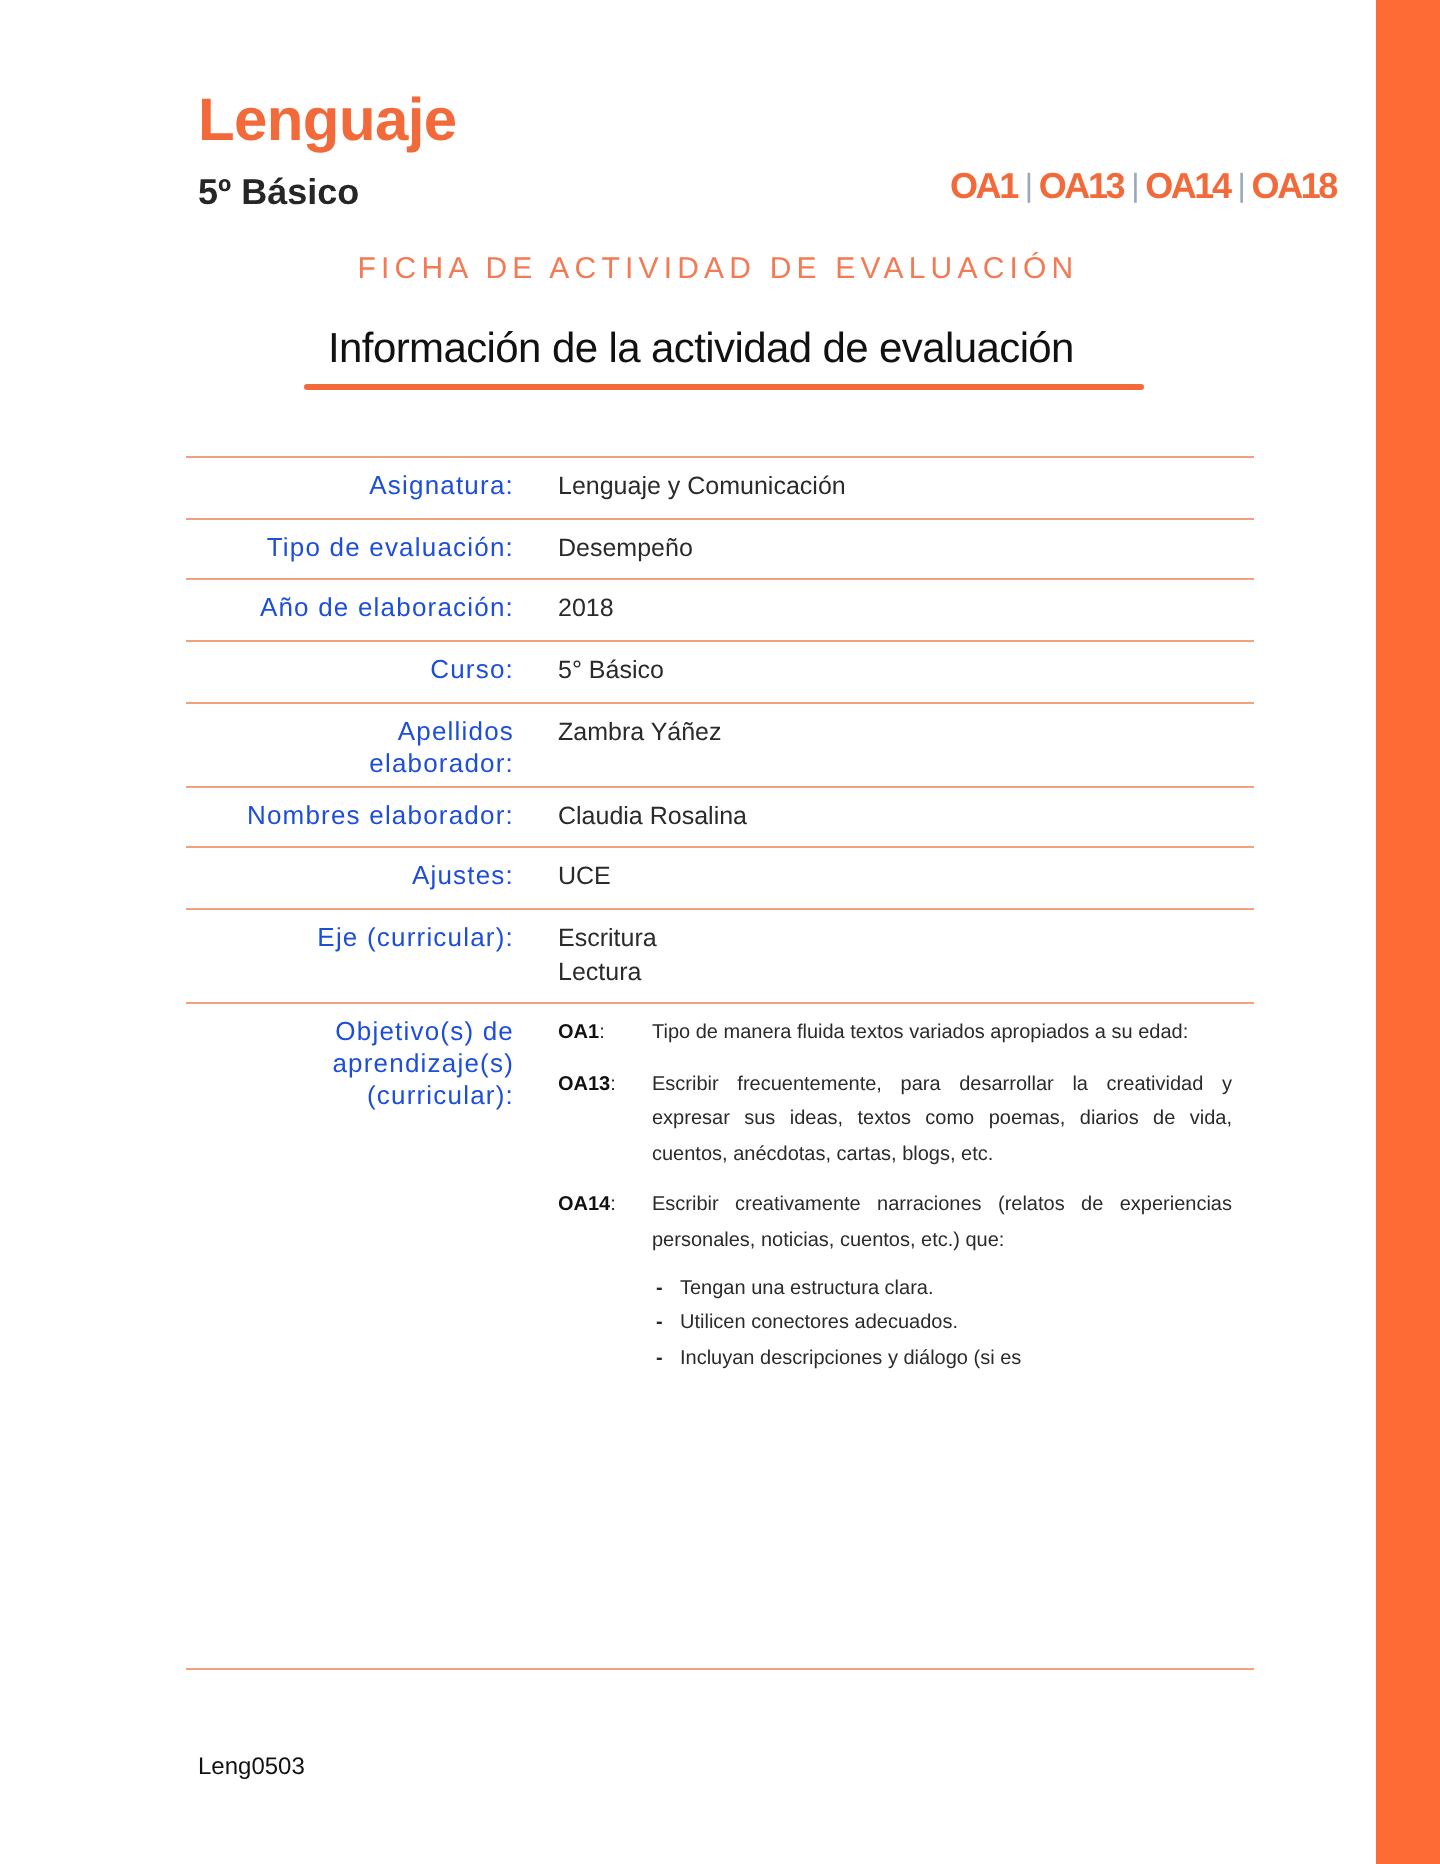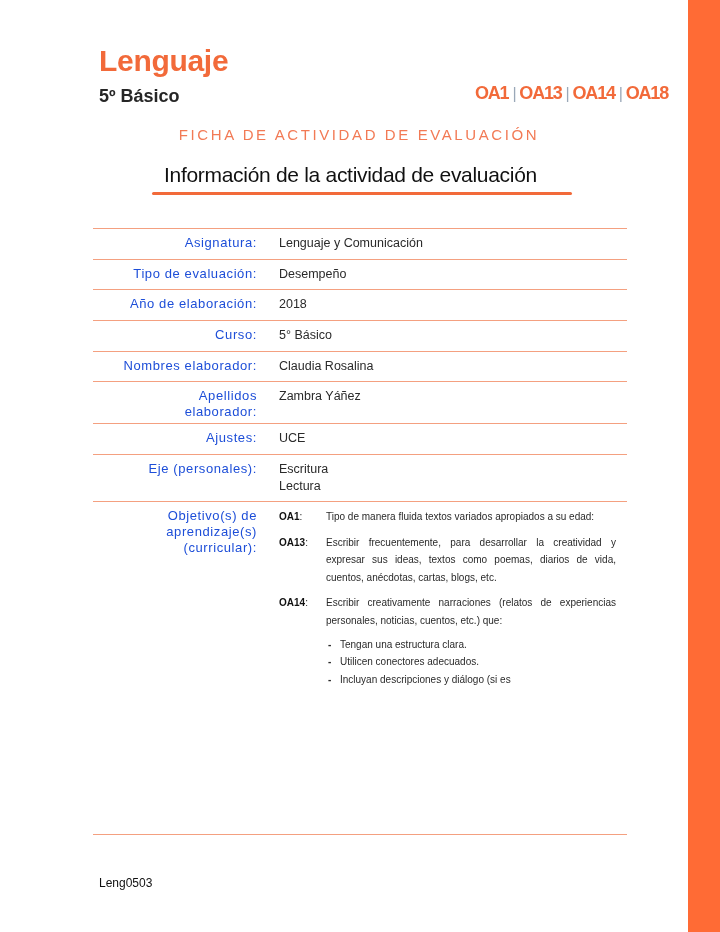--- a/index.html
+++ b/index.html
@@ -73,37 +73,37 @@
     <div class="value">Desempeño</div>
   </div>
   <div class="row r3">
     <div class="label">Año de elaboración:</div>
     <div class="value">2018</div>
   </div>
   <div class="row r4">
     <div class="label">Curso:</div>
     <div class="value">5° Básico</div>
   </div>
-  <div class="row r5">
-    <div class="label">Nombres elaborador:</div>
-    <div class="value">Claudia Rosalina</div>
-  </div>
   <div class="row r6">
     <div class="label">
       <div>Apellidos</div>
       <div>elaborador:</div>
     </div>
     <div class="value">Zambra Yáñez</div>
   </div>
+  <div class="row r5">
+    <div class="label">Nombres elaborador:</div>
+    <div class="value">Claudia Rosalina</div>
+  </div>
   <div class="row r7">
     <div class="label">Ajustes:</div>
     <div class="value">UCE</div>
   </div>
   <div class="row r8">
-    <div class="label">Eje (personales):</div>
+    <div class="label">Eje (curricular):</div>
     <div class="value">
       <div>Escritura</div>
       <div>Lectura</div>
     </div>
   </div>
   <div class="row r9 last">
     <div class="label">
       <div>Objetivo(s) de</div>
       <div>aprendizaje(s)</div>
       <div>(curricular):</div>

